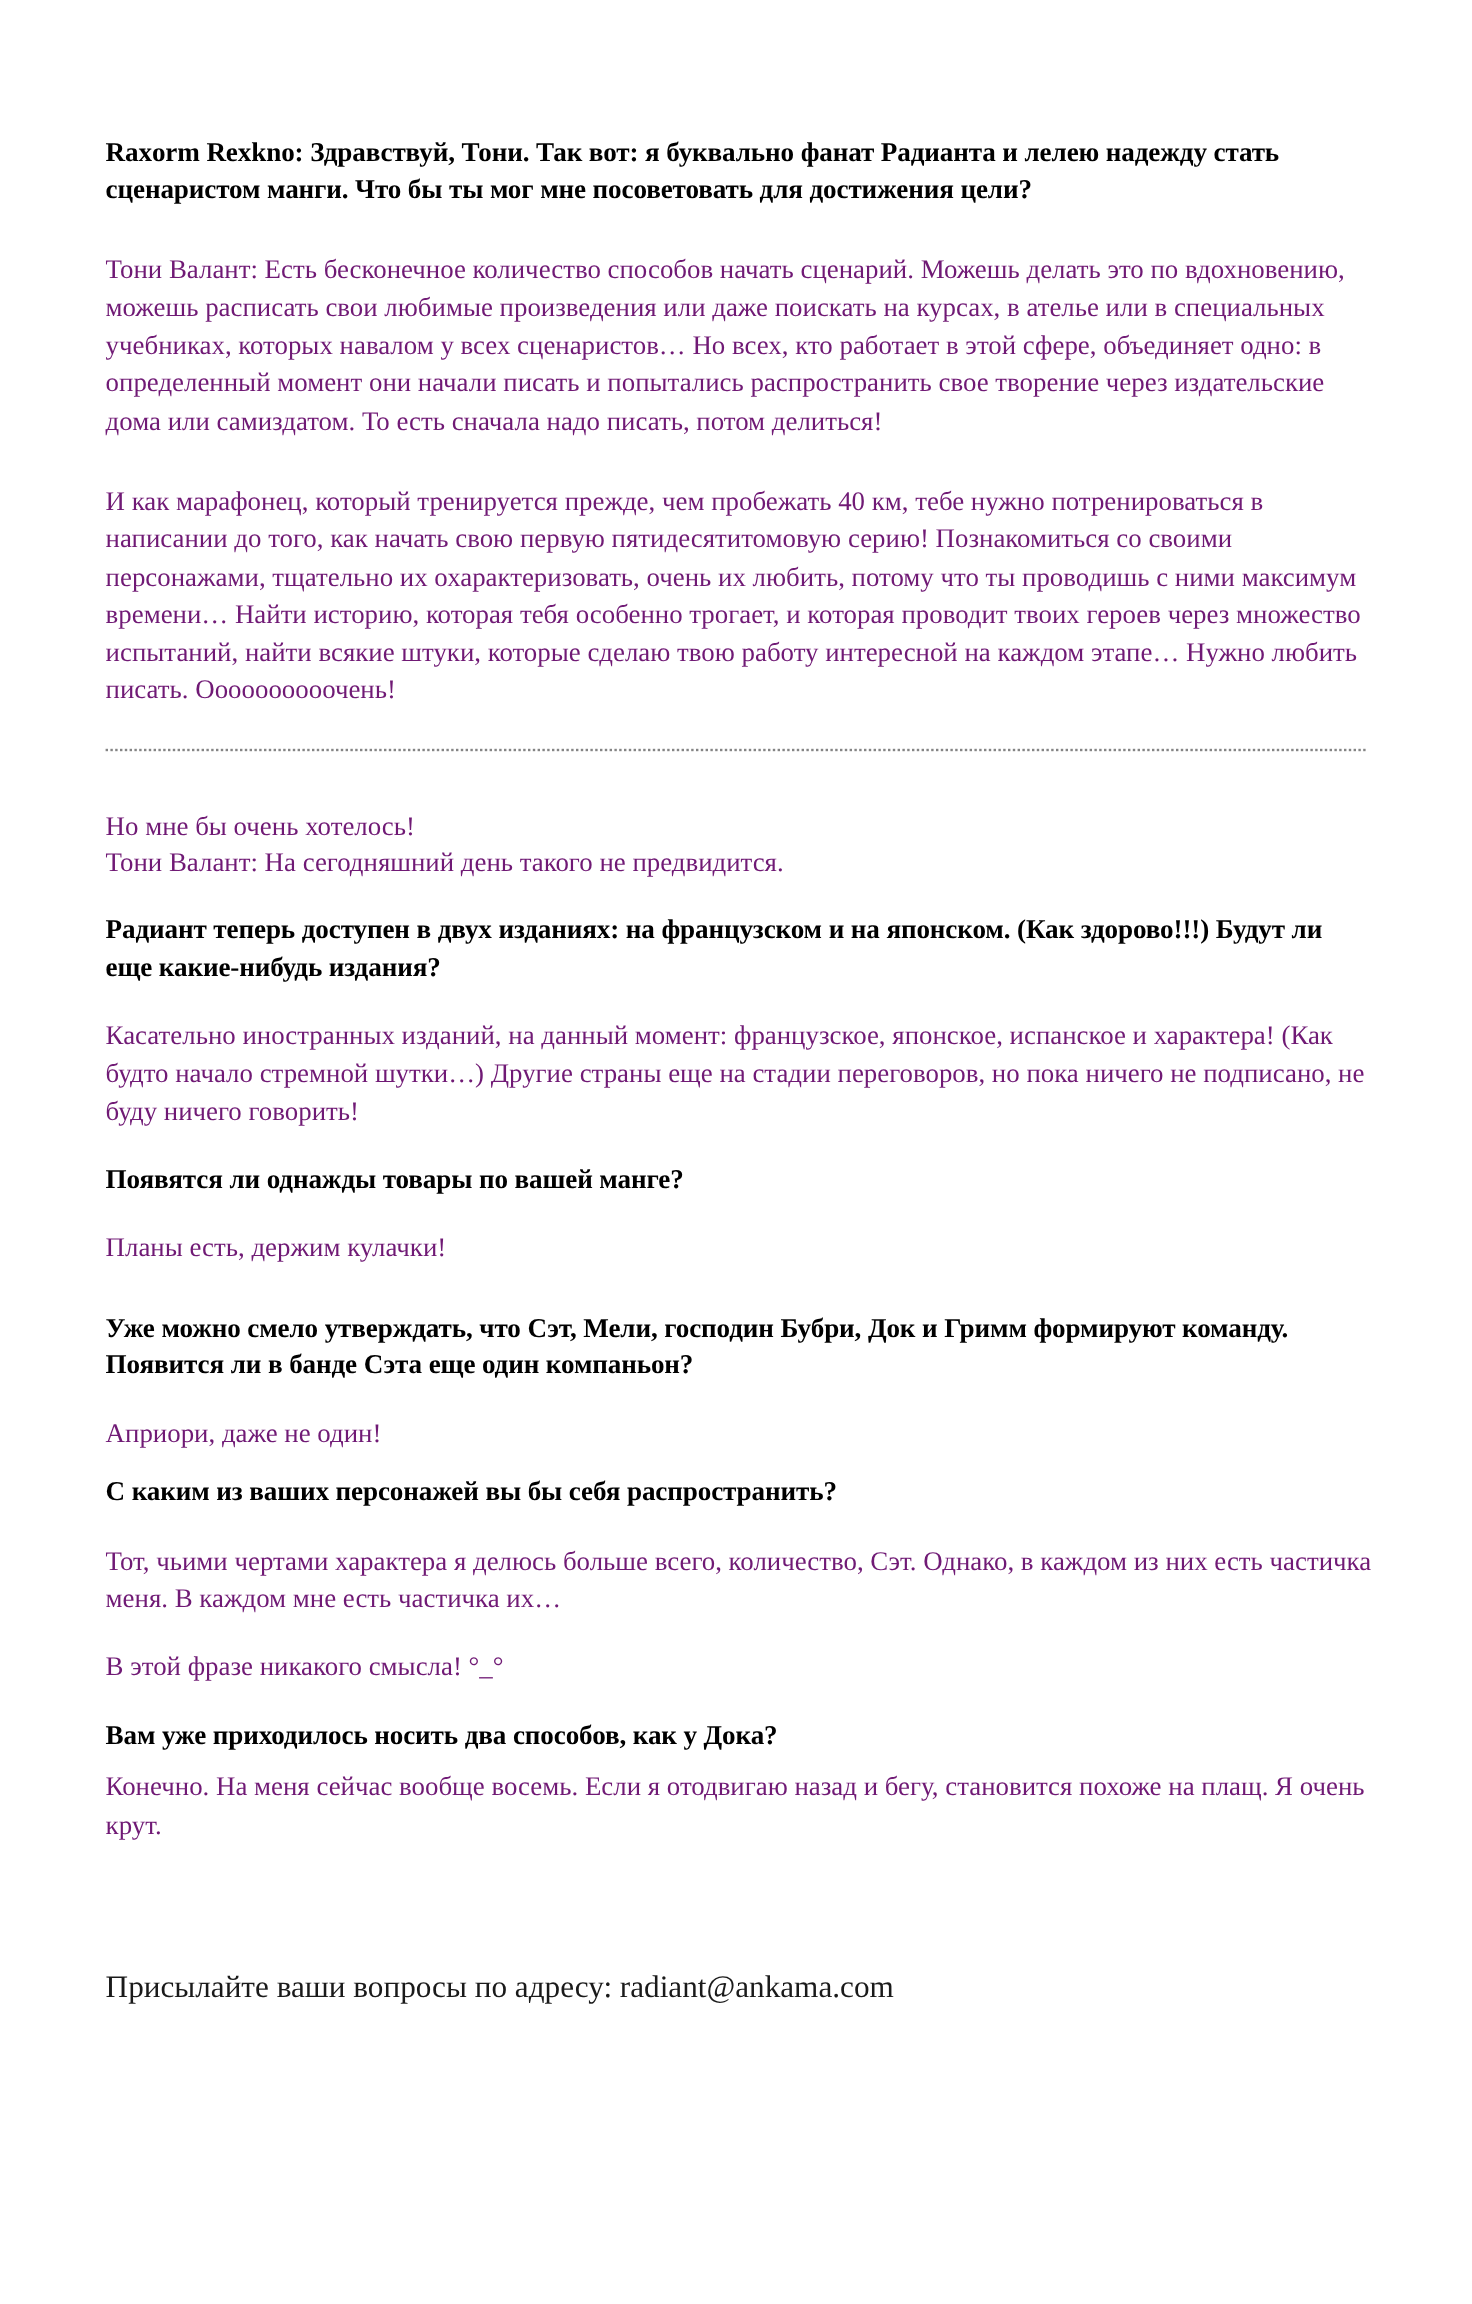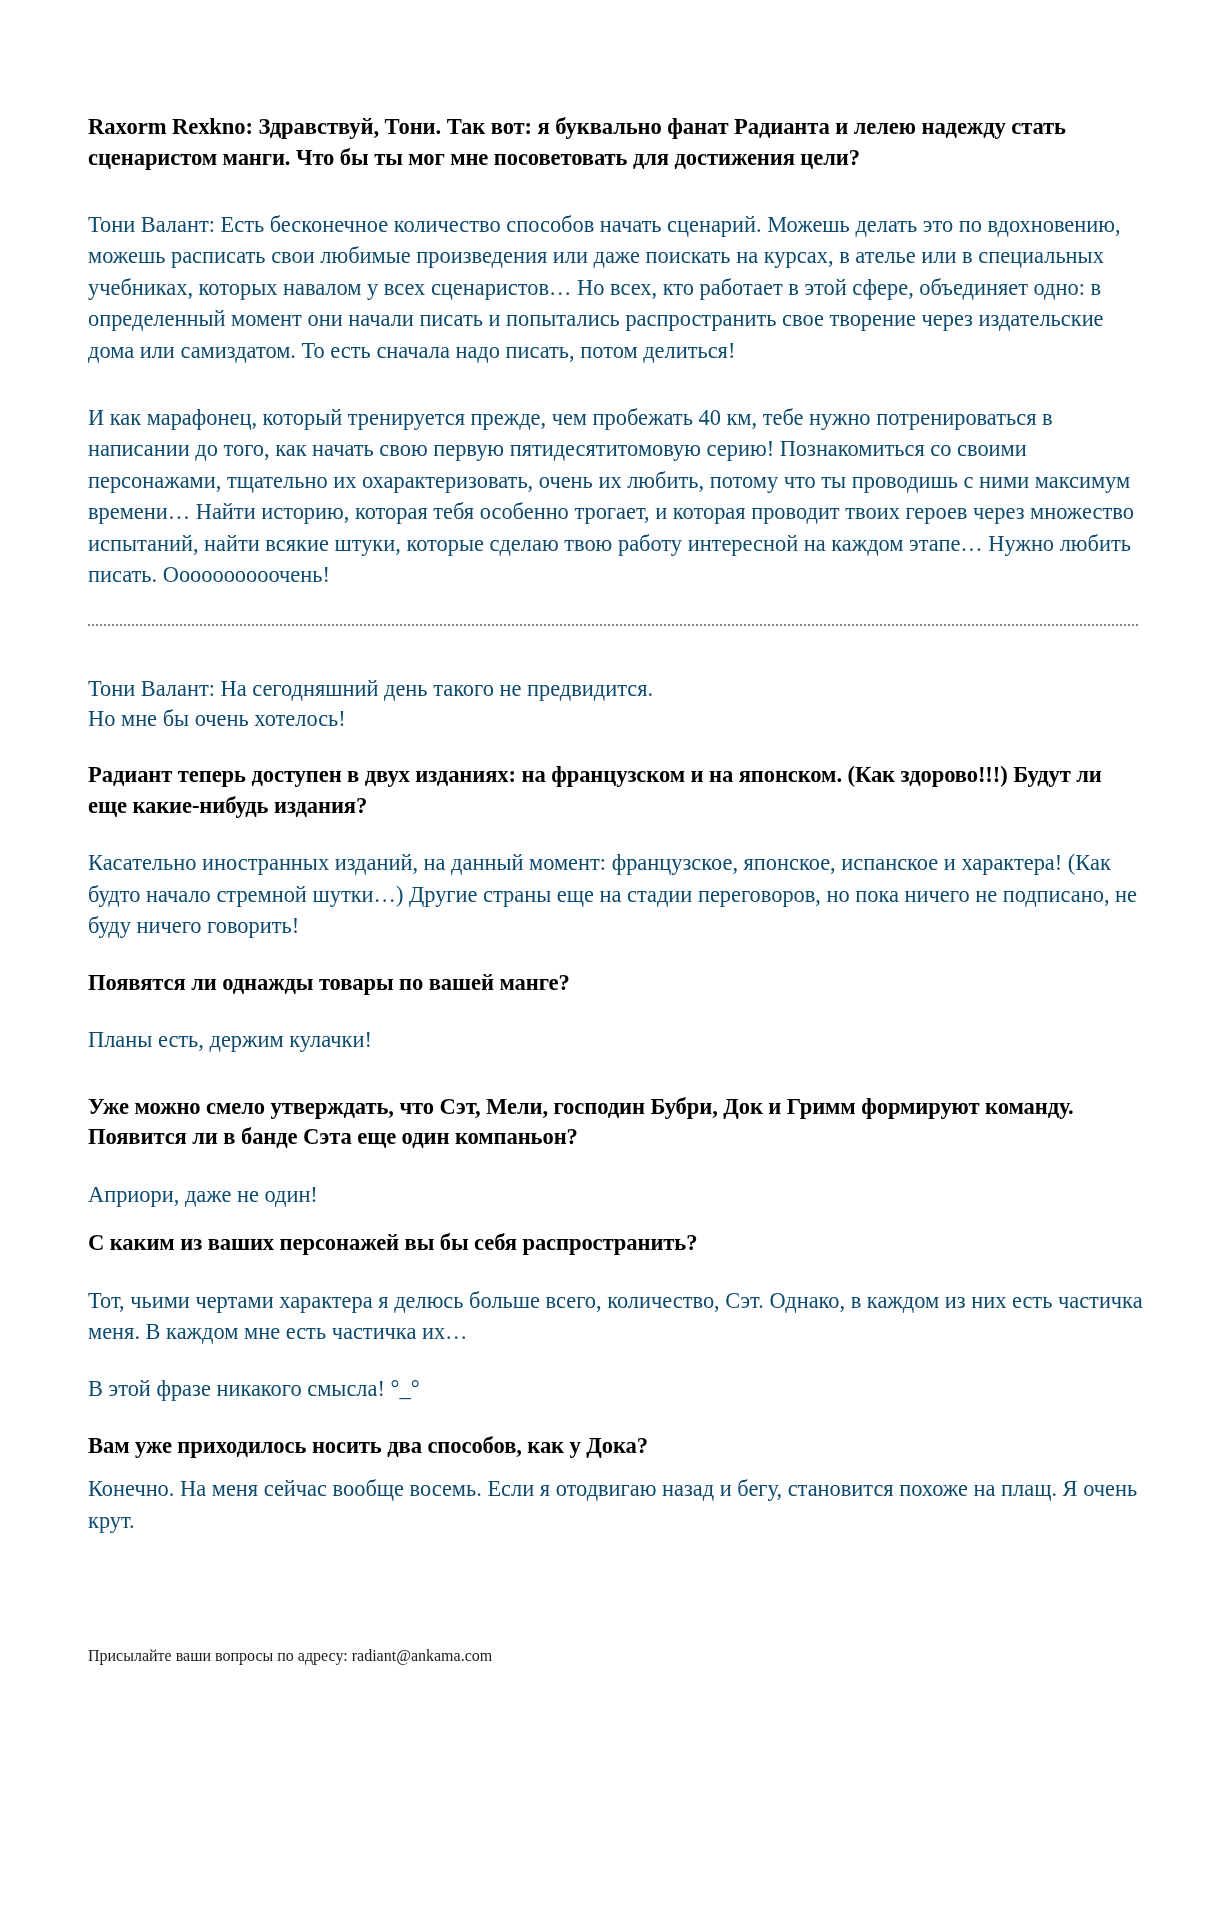--- a/index.html
+++ b/index.html
@@ -38,21 +38,21 @@
     letter-spacing: -0.1px;
     color: #000000;
     margin: 0;
     text-align: left;
   }
   .a {
     font-family: "Liberation Serif", "DejaVu Serif", serif;
     font-weight: normal;
     font-size: 22.4px;
     line-height: 31.4px;
-    color: #0c4a6e;
+    color: #701a75;
     margin: 0;
     text-align: left;
   }
   .gap-lg { height: 36px; }
   .gap-md { height: 26px; }
   .gap-sm { height: 18px; }
   .gap-xs { height: 12px; }
 
   .divider {
     height: 0;
@@ -61,21 +61,21 @@
     margin: 0;
     width: 1050px;
     opacity: 0.85;
   }
   .divider-wrap {
     padding-top: 34px;
     padding-bottom: 22px;
   }
   .footer-line {
     font-family: "Liberation Serif", "DejaVu Serif", serif;
-    font-size: 16px;
+    font-size: 26px;
     line-height: 31.4px;
     color: #1a1a1a;
   }
   .footer-block {
     margin-top: 104px;
   }
   
   .a.tight { line-height: 30px; }
 </style>
 </head>
@@ -94,22 +94,22 @@
 
     <p class="a">И как марафонец, который тренируется прежде, чем пробежать 40 км, тебе нужно потренироваться в написании до того, как начать свою первую пятидесятитомовую серию! Познакомиться со своими персонажами, тщательно их охарактеризовать, очень их любить, потому что ты проводишь с ними максимум времени… Найти историю, которая тебя особенно трогает, и которая проводит твоих героев через множество испытаний, найти всякие штуки, которые сделаю твою работу интересной на каждом этапе… Нужно любить писать. Оооооооооочень!</p>
 
     <div class="divider-wrap">
       <hr class="divider">
     </div>
 
 
     <div class="gap-md"></div>
 
+    <p class="a tight">Но мне бы очень хотелось!</p>
     <p class="a tight">Тони Валант: На сегодняшний день такого не предвидится.</p>
-    <p class="a tight">Но мне бы очень хотелось!</p>
 
     <div class="gap-md"></div>
 
     <p class="q">Радиант теперь доступен в двух изданиях: на французском и на японском. (Как здорово!!!) Будут ли еще какие-нибудь издания?</p>
 
     <div class="gap-md"></div>
 
     <p class="a">Касательно иностранных изданий, на данный момент: французское, японское, испанское и характера! (Как будто начало стремной шутки…) Другие страны еще на стадии переговоров, но пока ничего не подписано, не буду ничего говорить!</p>
 
     <div class="gap-md"></div>

